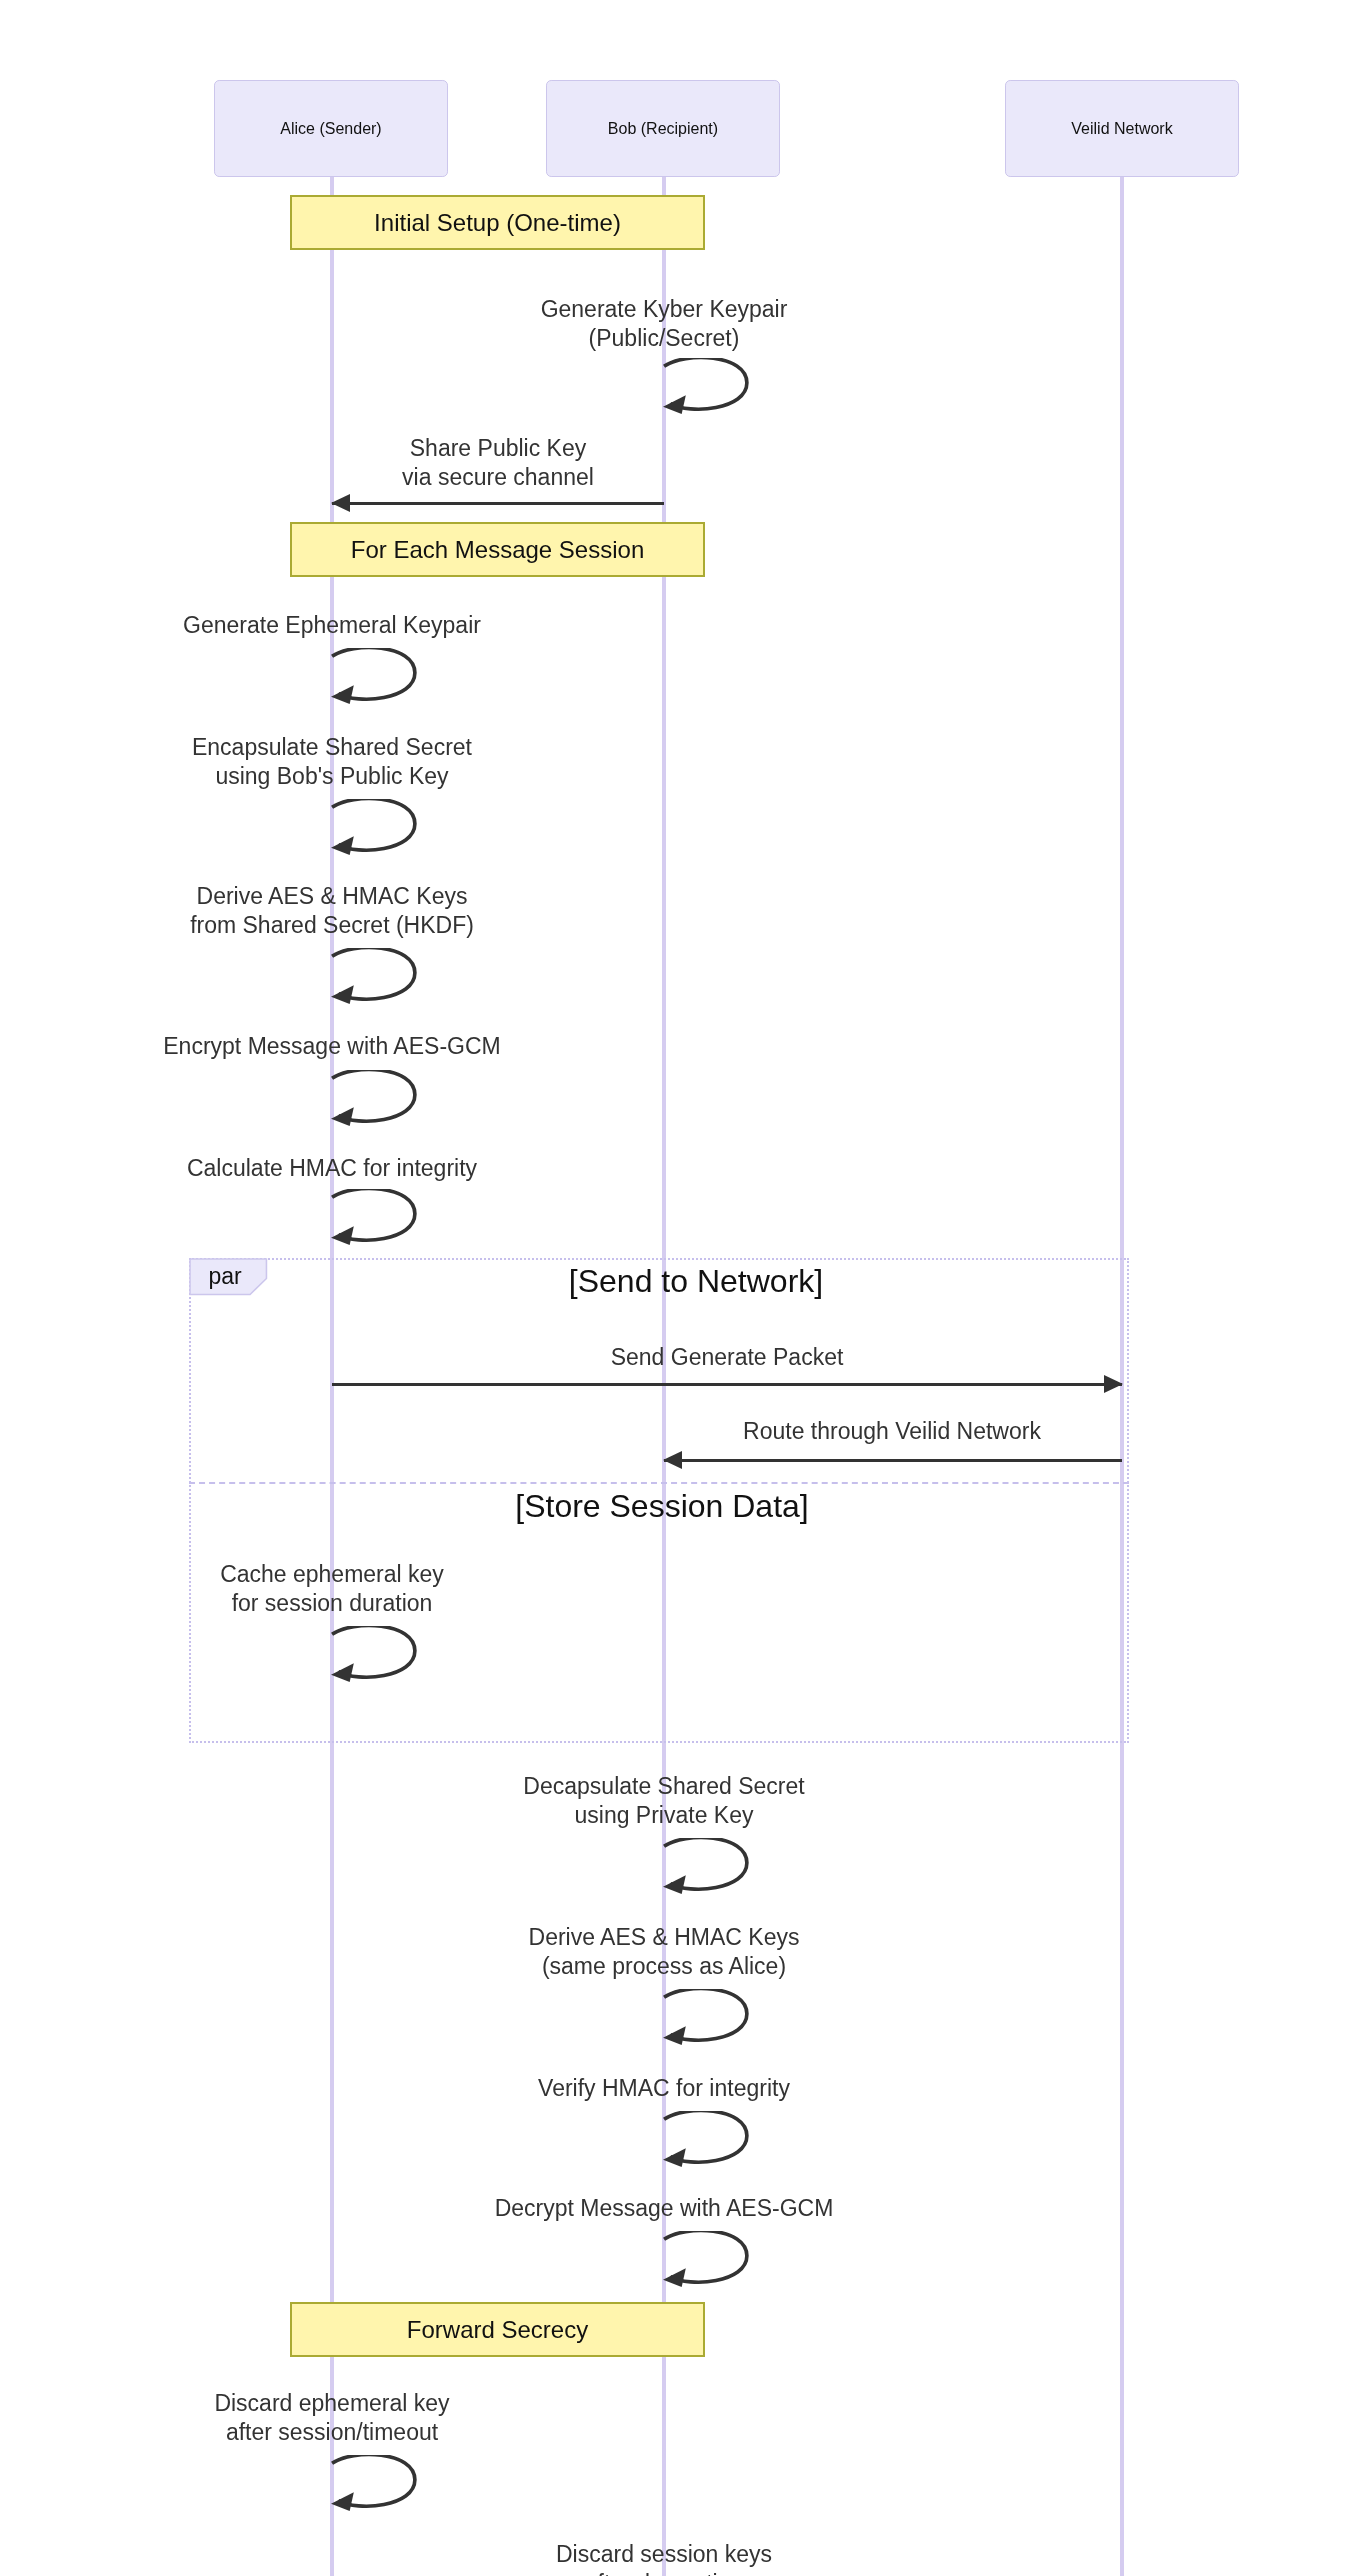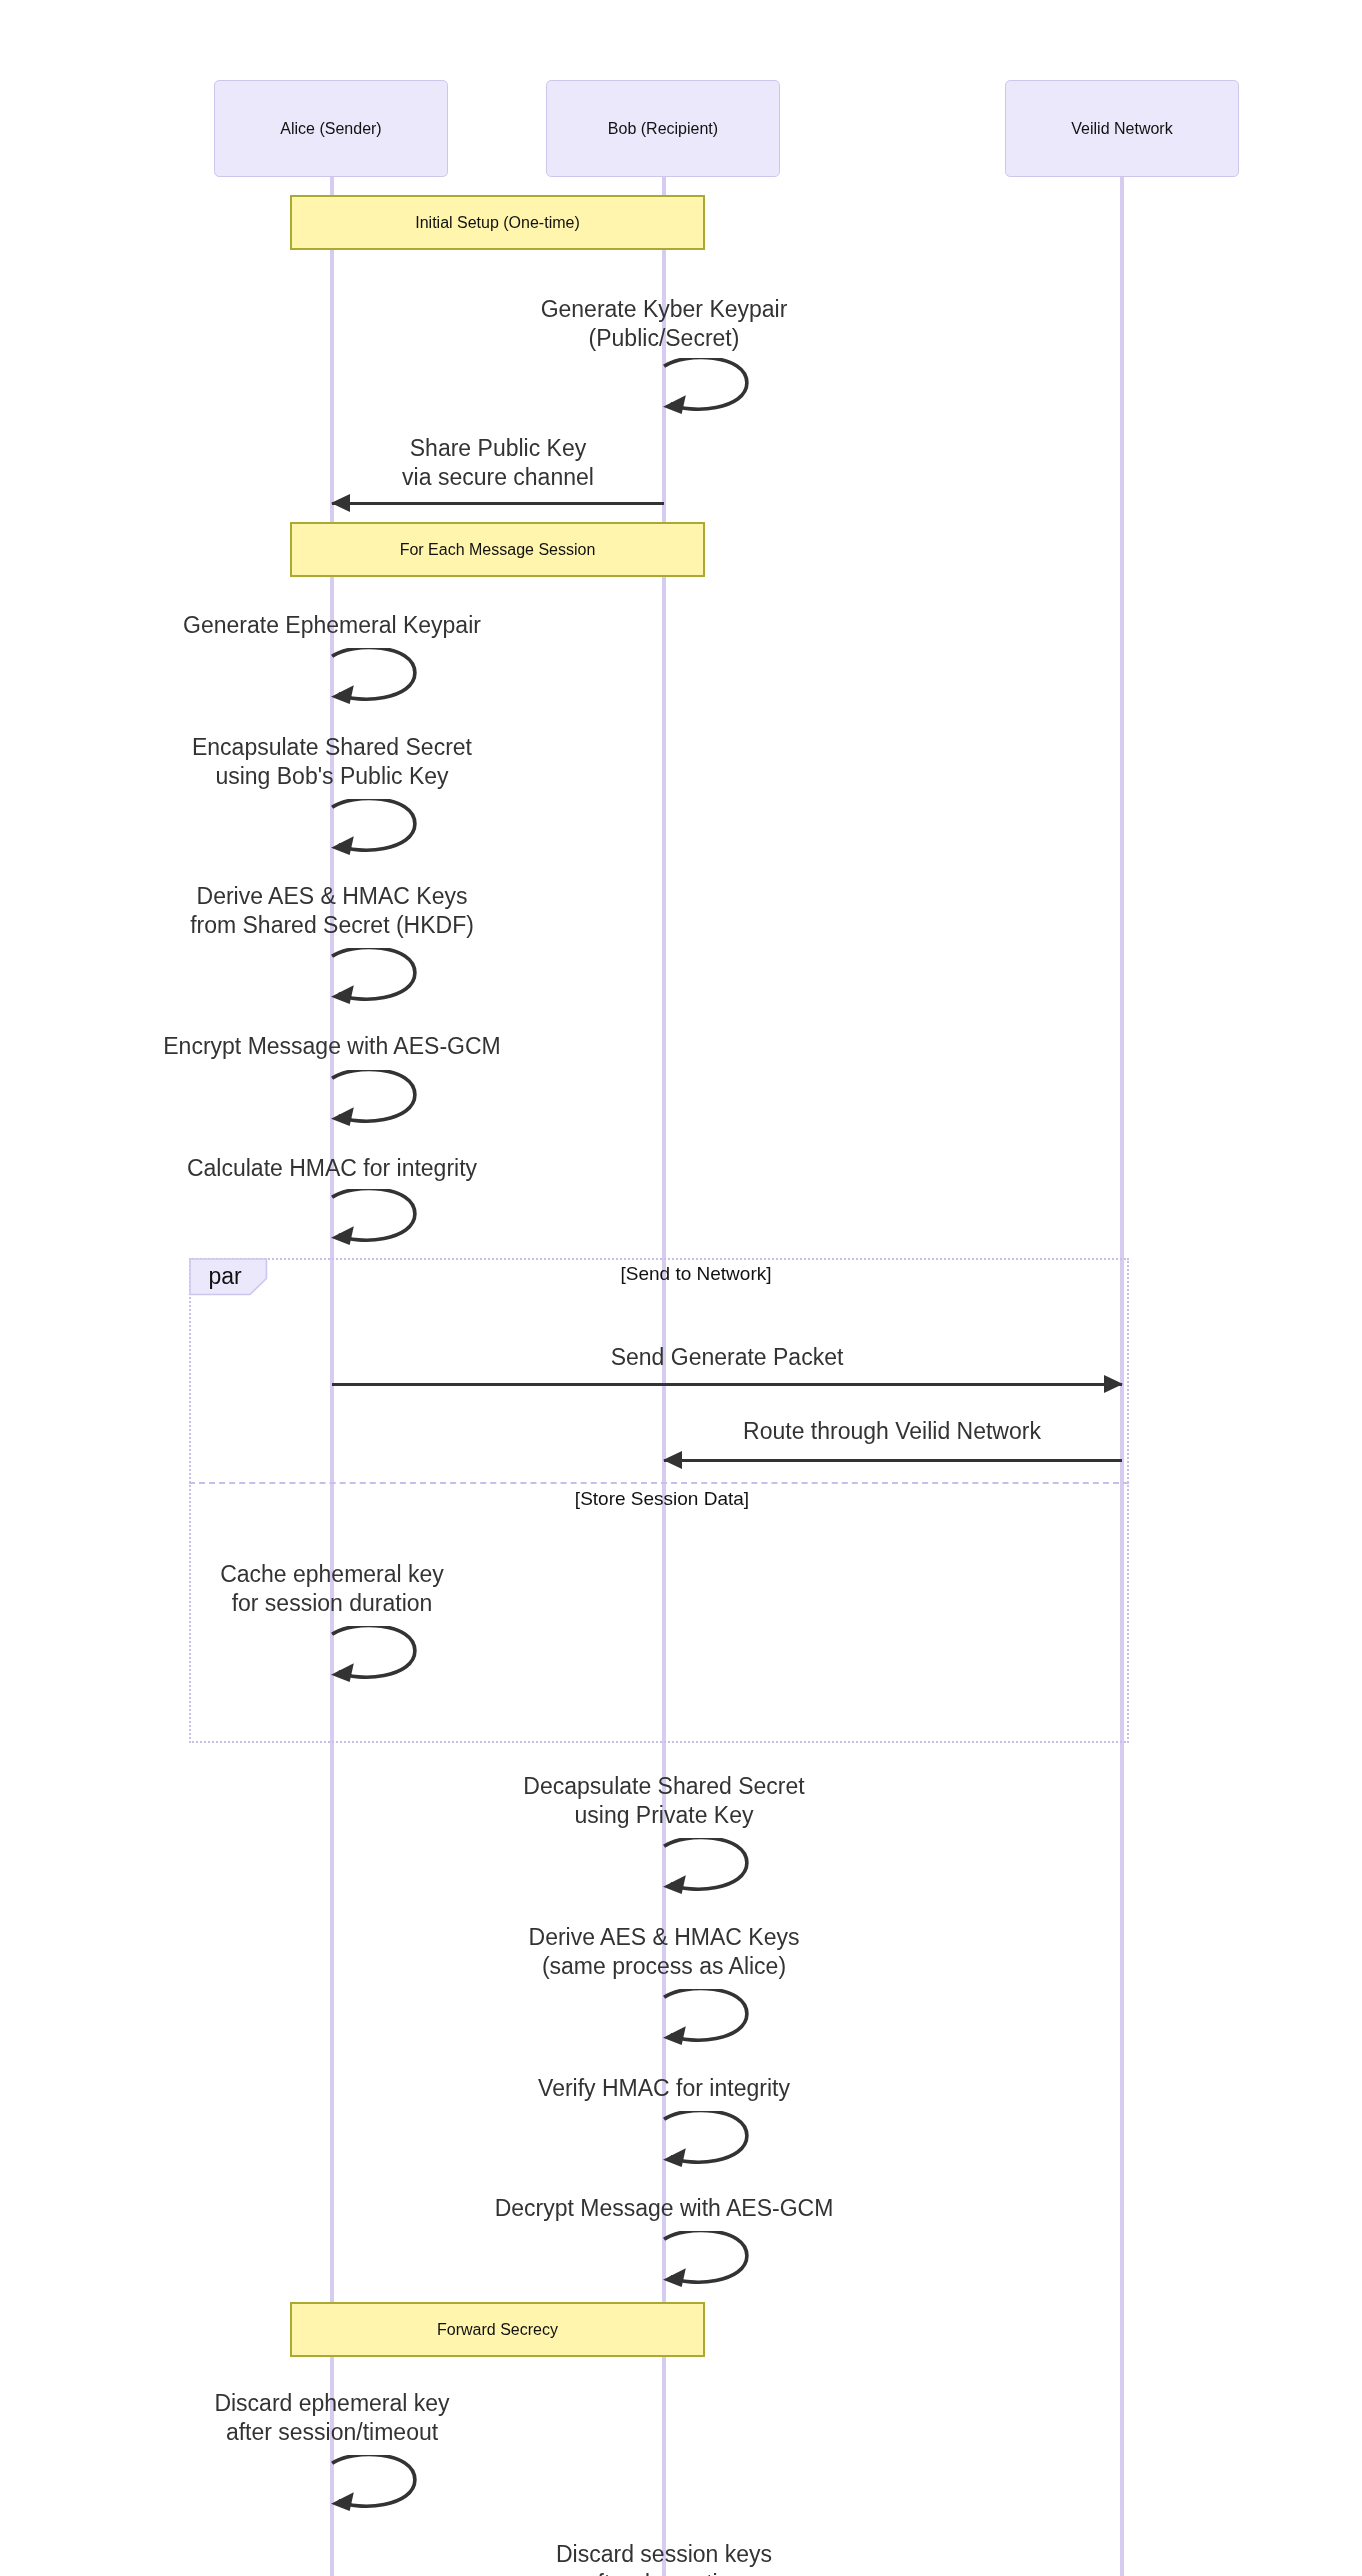--- a/index.html
+++ b/index.html
@@ -21,21 +21,21 @@
     display:flex;align-items:center;justify-content:center;
     box-sizing:border-box;
   }
   .actor-box span{font-size:16px;color:#111111;}
   .note{
     position:absolute;left:290px;width:415px;height:55px;
     background:#fff5ad;border:2.1px solid #aaaa33;
     display:flex;align-items:center;justify-content:center;
     box-sizing:border-box;
   }
-  .note span{font-size:16px;color:#111111;}
+  .note span{font-size:24px;color:#111111;}
   .msg-text{
     position:absolute;width:464px;text-align:center;
     font-size:23px;line-height:29px;white-space:pre-line;
   }
   .loop{position:absolute;width:88px;height:58px;}
   .h-arrow{position:absolute;height:3.1px;background:#333333;}
   .h-arrow .head-left{
     position:absolute;left:-1px;top:-7.7px;width:0;height:0;
     border-top:9.3px solid transparent;border-bottom:9.3px solid transparent;
     border-right:19.6px solid #333333;
@@ -55,21 +55,21 @@
   }
   .par-label{position:absolute;left:189px;top:1258px;width:79px;height:38px;}
   .par-label svg{position:absolute;left:0;top:0;}
   .par-label span{
     position:absolute;left:0;top:0;width:72px;height:36px;
     display:flex;align-items:center;justify-content:center;
     font-size:23px;color:#111111;
   }
   .section-title{
     position:absolute;width:464px;text-align:center;
-    font-size:19px;color:#111111;
+    font-size:32px;color:#111111;
   }
 </style>
 </head>
 <body>
 
 <div class="diagram">
 
   <div class="lifeline" style="left:330px;"></div>
   <div class="lifeline" style="left:662px;"></div>
   <div class="lifeline" style="left:1120px;"></div>

